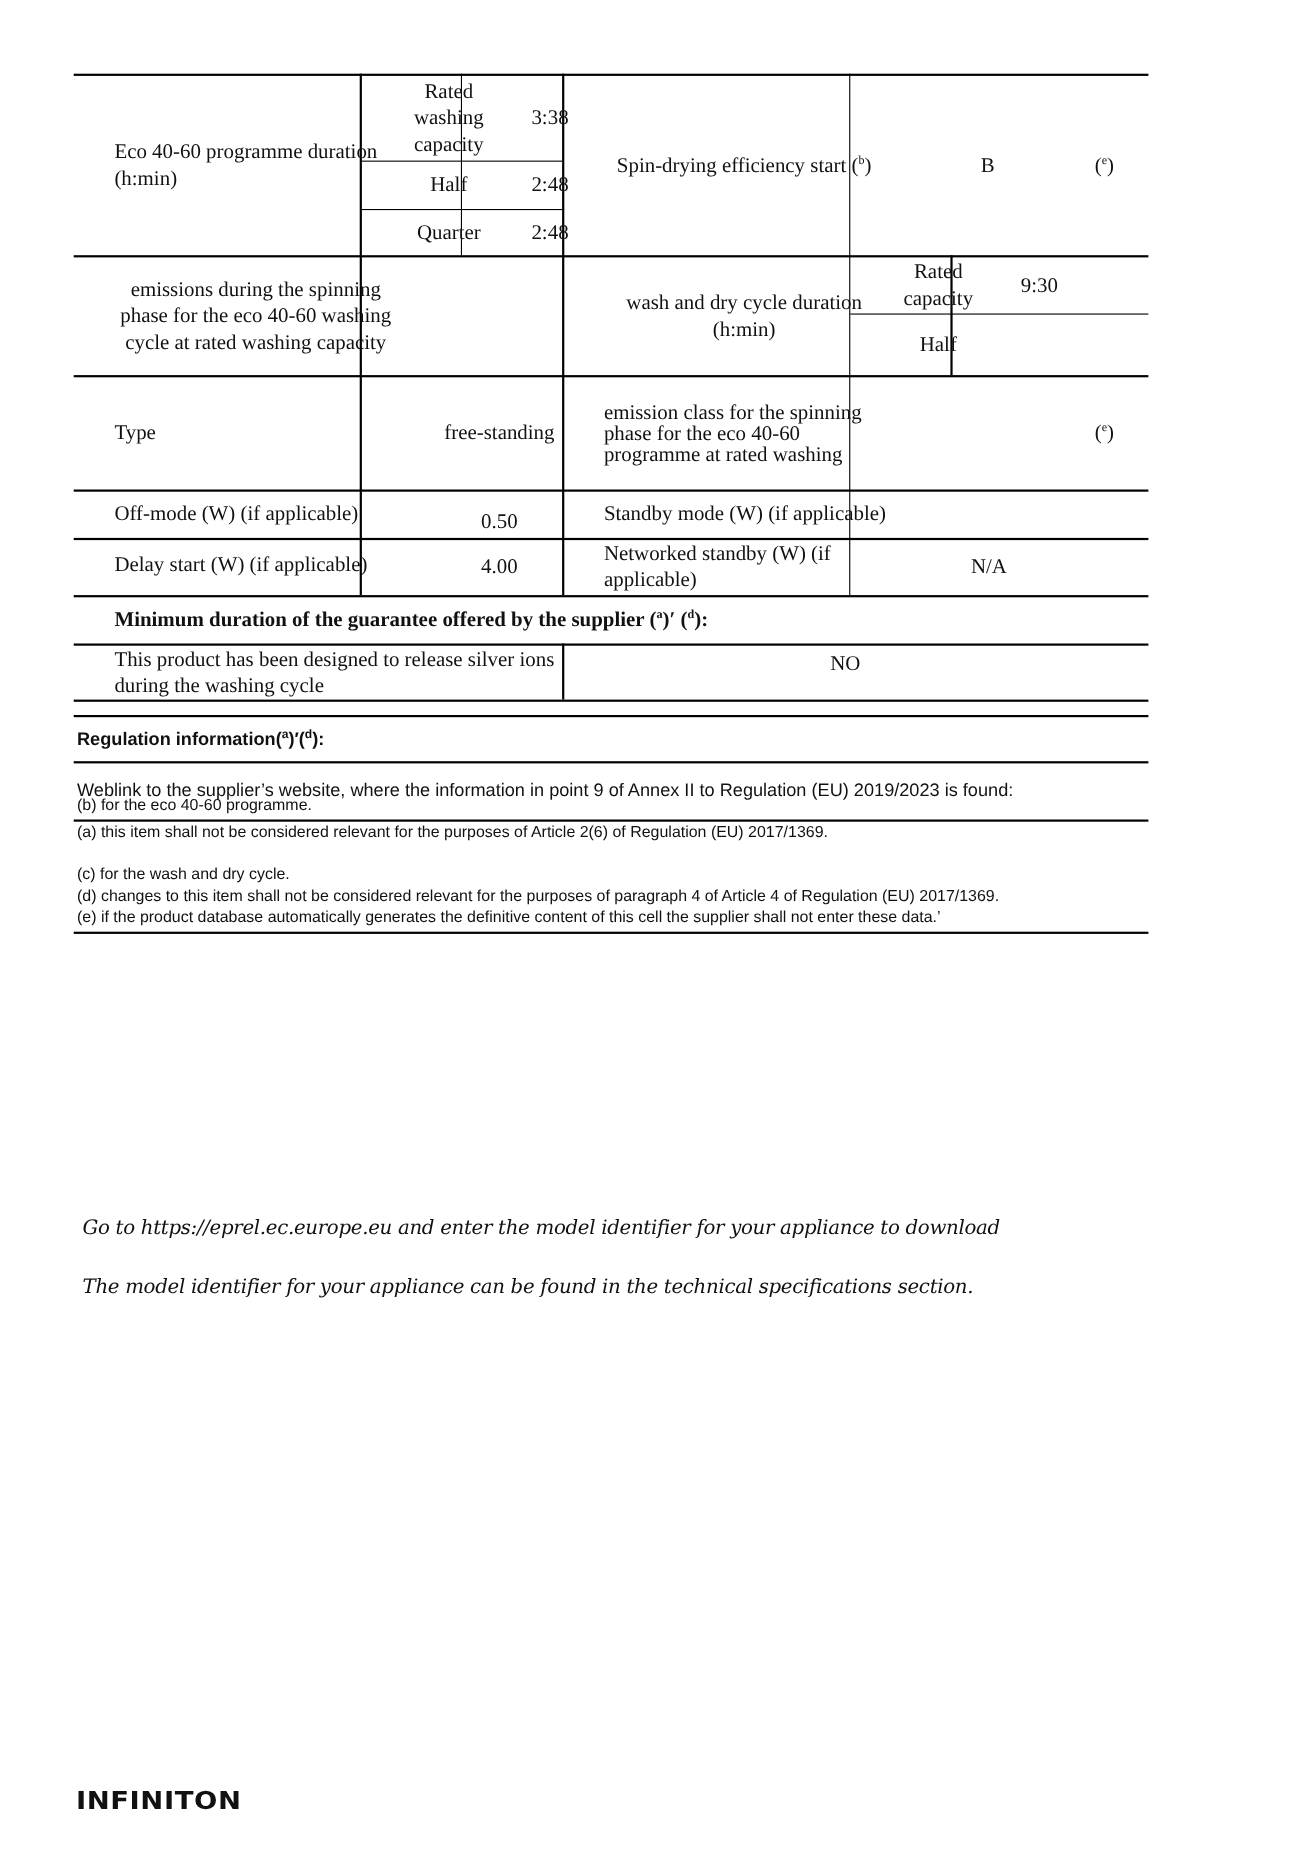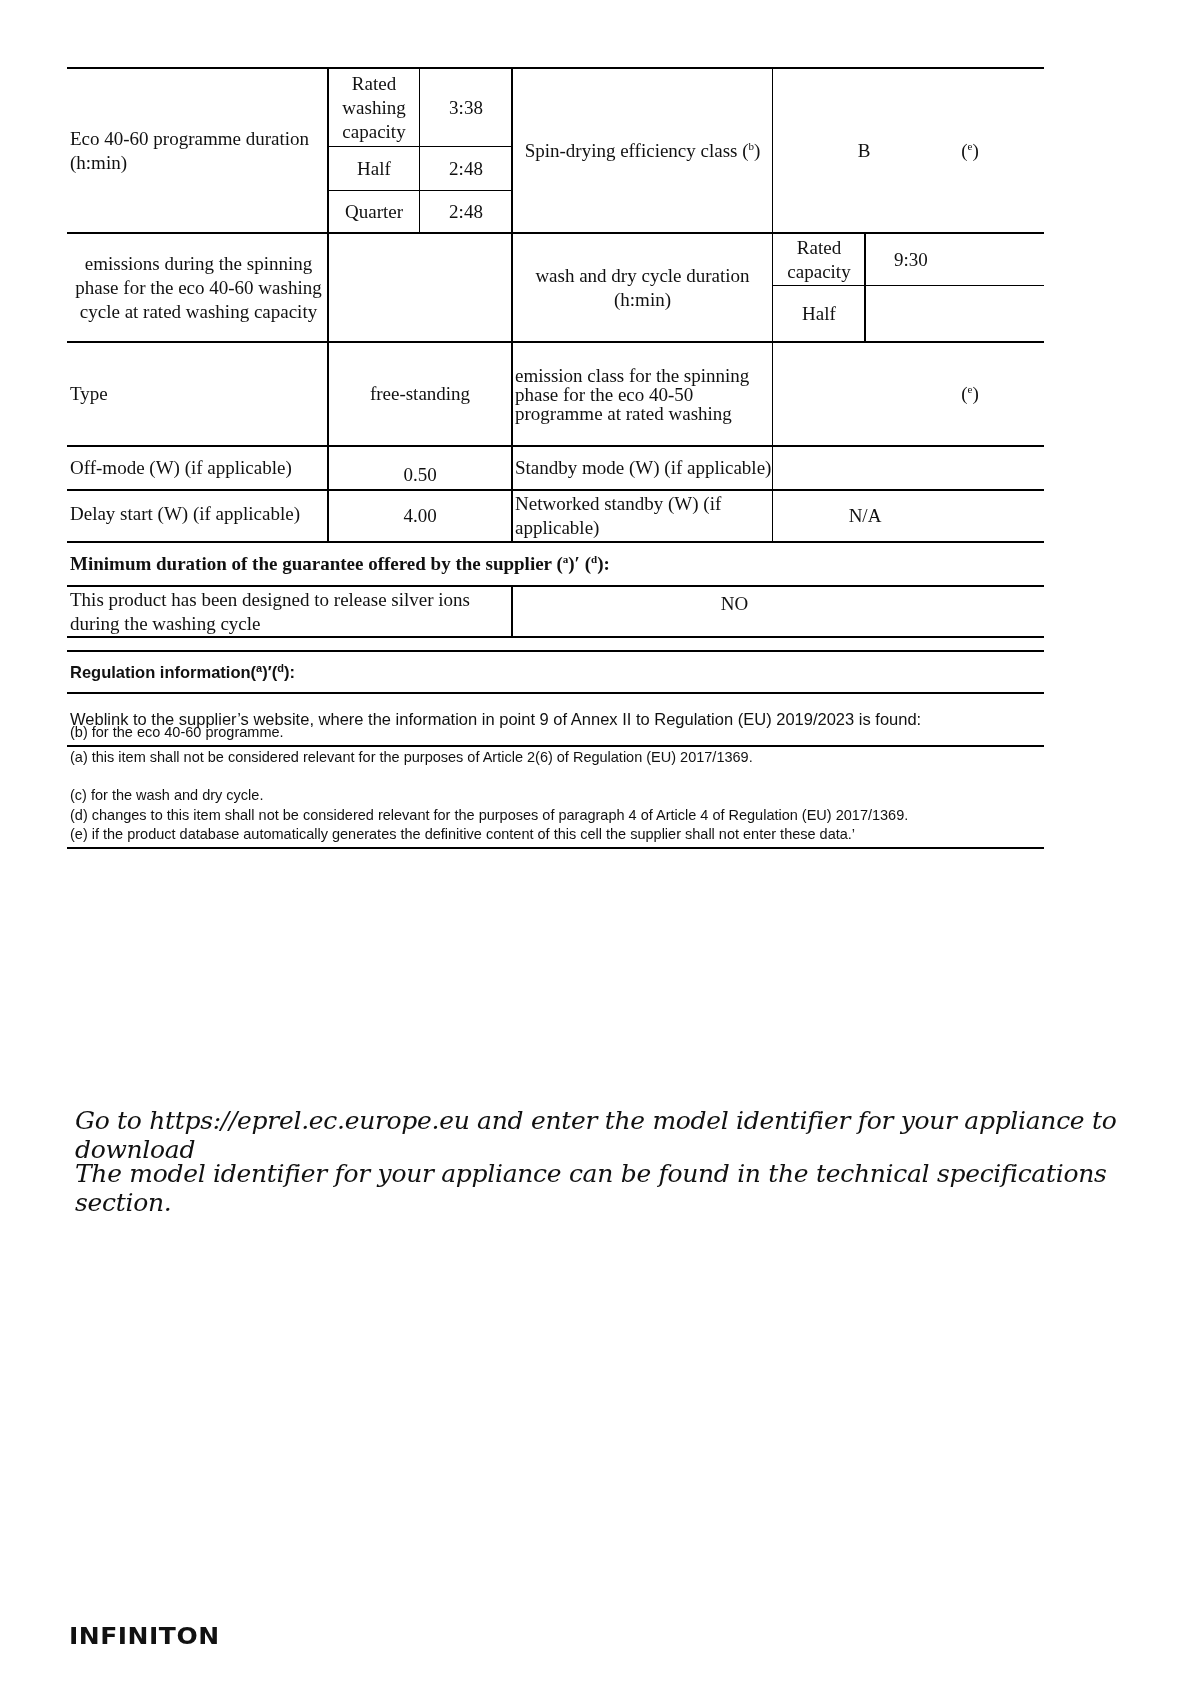--- a/index.html
+++ b/index.html
@@ -1,29 +1,29 @@
 <!DOCTYPE html>
 <html><head>
   <meta charset="utf-8">
   <style>
     html, body { margin: 0; padding: 0; background: #ffffff; }
     body { width: 1191px; height: 1684px; position: relative; overflow: hidden; color: #111; }
-    .serif { font-family: "Liberation Serif", "DejaVu Serif", serif; }
+    .serif { font-family: "Liberation Serif", "DejaVu Serif", serif; margin-left: 34px; }
     .sans { font-family: "Liberation Sans", "DejaVu Sans", sans-serif; }
     .hl { position: absolute; height: 0; border-top: 2px solid #000; }
     .hl.thin { border-top-width: 1.5px; }
     .vl { position: absolute; width: 0; border-left: 2px solid #000; }
     .vl.thin { border-left-width: 1.5px; }
     .cell { position: absolute; display: flex; align-items: center; box-sizing: border-box; font-size: 19px; line-height: 24px; }
     .cell.center { justify-content: center; text-align: center; }
     .cell.left { justify-content: flex-start; text-align: left; }
     .cell .sup { font-size: 11px; vertical-align: super; line-height: 0; }
     .bold { font-weight: bold; }
     .foot { position: absolute; left: 70px; font-size: 14.5px; line-height: 20px; }
-    .italic-note { position: absolute; left: 75px; font-style: italic; font-size: 25px; letter-spacing: -0.3px; font-family: "DejaVu Serif", "Liberation Serif", serif; }
+    .italic-note { position: absolute; left: 75px; font-style: italic; font-size: 18px; letter-spacing: -0.3px; font-family: "DejaVu Serif", "Liberation Serif", serif; }
     .logo { position: absolute; left: 69px; top: 1622px; font-family: "DejaVu Sans", sans-serif; font-weight: bold; font-size: 25px; letter-spacing: 0.5px; transform: scaleY(0.9); }
   </style>
 </head>
 <body>
 
 <div class="hl" style="left:67px; width:977px; top:67px;"></div>
 <div class="hl thin" style="left:328px; width:184px; top:146px;"></div>
 <div class="hl thin" style="left:328px; width:184px; top:190px;"></div>
 <div class="hl" style="left:67px; width:977px; top:232px;"></div>
 <div class="hl thin" style="left:773px; width:271px; top:285px;"></div>
@@ -60,21 +60,21 @@
 <div class="cell center serif" style="left:421px; top:147px; width:90px; height:43px;">
   <span>2:48</span>
 </div>
 <div class="cell center serif" style="left:329px; top:191px; width:90px; height:41px;">
   <span>Quarter</span>
 </div>
 <div class="cell center serif" style="left:421px; top:191px; width:90px; height:41px;">
   <span>2:48</span>
 </div>
 <div class="cell center serif" style="left:513px; top:69px; width:259px; height:163px;">
-  <span><span>Spin-drying efficiency class (</span><span class="sup">b</span><span>)</span></span>
+  <span><span>Spin-drying efficiency start (</span><span class="sup">b</span><span>)</span></span>
 </div>
 <div class="cell center serif" style="left:774px; top:69px; width:180px; height:163px;">
   <span>B</span>
 </div>
 <div class="cell center serif" style="left:930px; top:69px; width:80px; height:163px;">
   <span><span>(</span><span class="sup">e</span><span>)</span></span>
 </div>
 
 <div class="cell center serif" style="left:70px; top:234px; width:257px; height:107px;">
   <span>emissions during the spinning phase for the eco 40-60 washing cycle at rated washing capacity</span>
@@ -98,21 +98,21 @@
   <span></span>
 </div>
 
 <div class="cell left serif" style="left:70px; top:343px; width:255px; height:102px;">
   <span>Type</span>
 </div>
 <div class="cell center serif" style="left:329px; top:343px; width:182px; height:102px;">
   <span>free-standing</span>
 </div>
 <div class="cell left serif" style="left:515px; top:343px; width:257px; height:102px; line-height:19px;">
-  <span>emission class for the spinning phase for the eco 40-50 programme at rated washing</span>
+  <span>emission class for the spinning phase for the eco 40-60 programme at rated washing</span>
 </div>
 <div class="cell center serif" style="left:774px; top:343px; width:180px; height:102px;">
   <span></span>
 </div>
 <div class="cell center serif" style="left:930px; top:343px; width:80px; height:102px;">
   <span><span>(</span><span class="sup">e</span><span>)</span></span>
 </div>
 
 <div class="cell left serif" style="left:70px; top:447px; width:255px; height:42px;align-items:center;">
   <span>Off-mode (W) (if applicable)</span>

